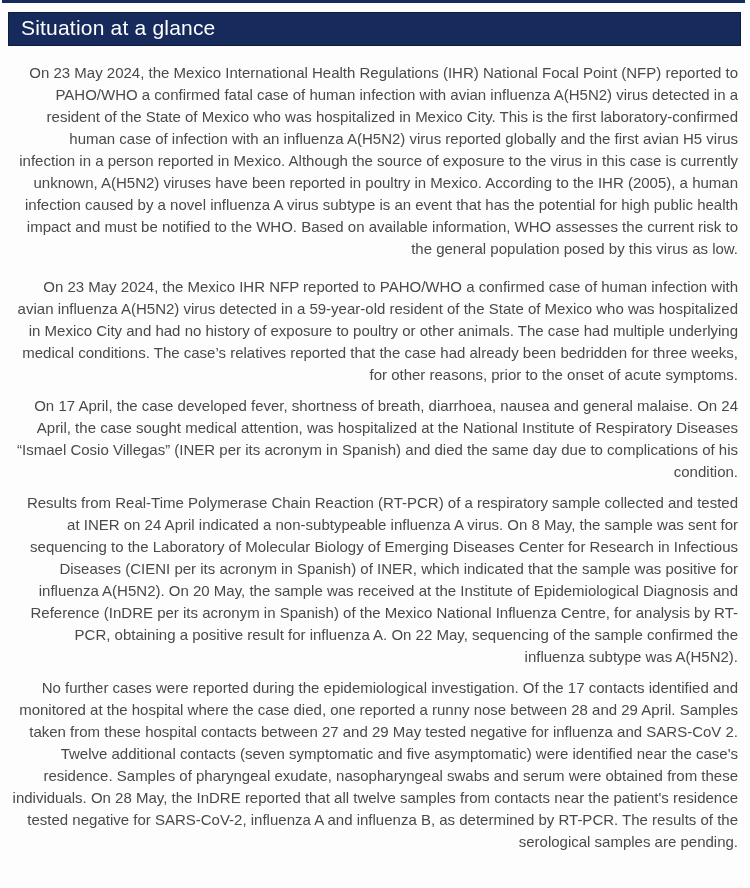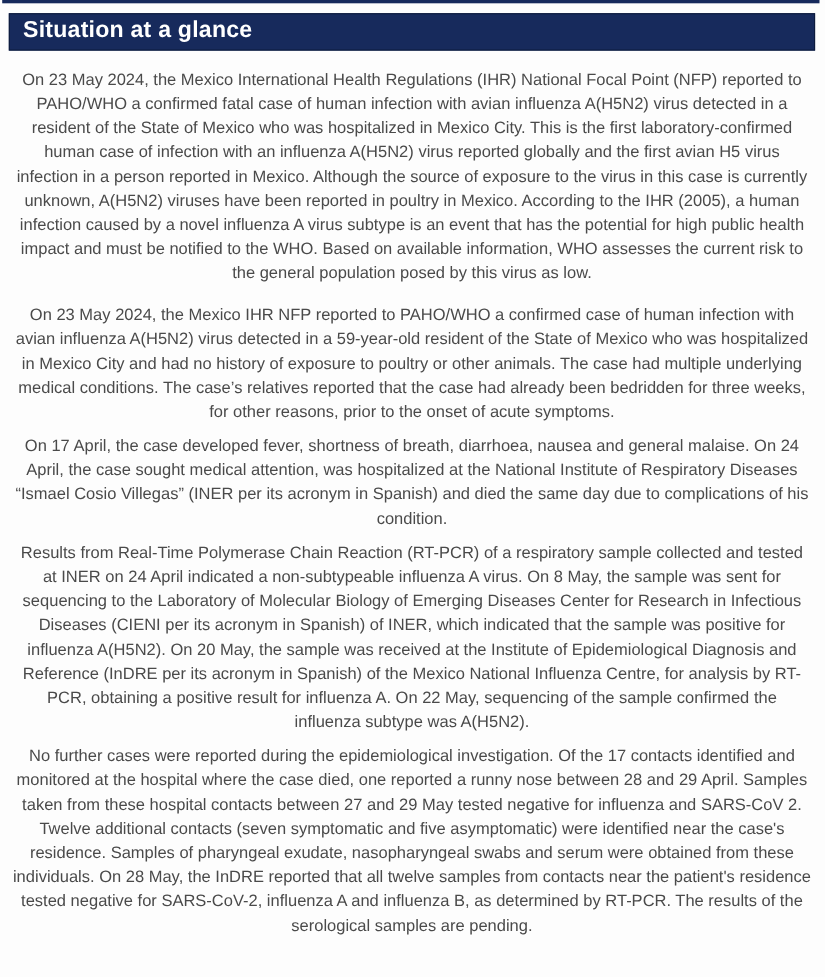--- a/index.html
+++ b/index.html
@@ -32,33 +32,33 @@
     height: 34px;
   }
   .section-header.spaced {
     margin-top: 21px;
   }
   .section-title {
     margin: 0;
     color: #ffffff;
     font-size: 21px;
     line-height: 26px;
-    font-weight: bold;
+    font-weight: normal;
     letter-spacing: 0.2px;
     white-space: nowrap;
   }
   .section-body {
     margin: 16px 12px 0 11px;
   }
   .section-body p {
     margin: 0 0 9px 0;
     font-size: 15px;
     line-height: 22px;
     color: #4a4a4a;
-    text-align: center;
+    text-align: right;
   }
 </style>
 </head>
 <body>
 
 <div class="page">
 
   <div class="top-line"></div>
 
   <section>

